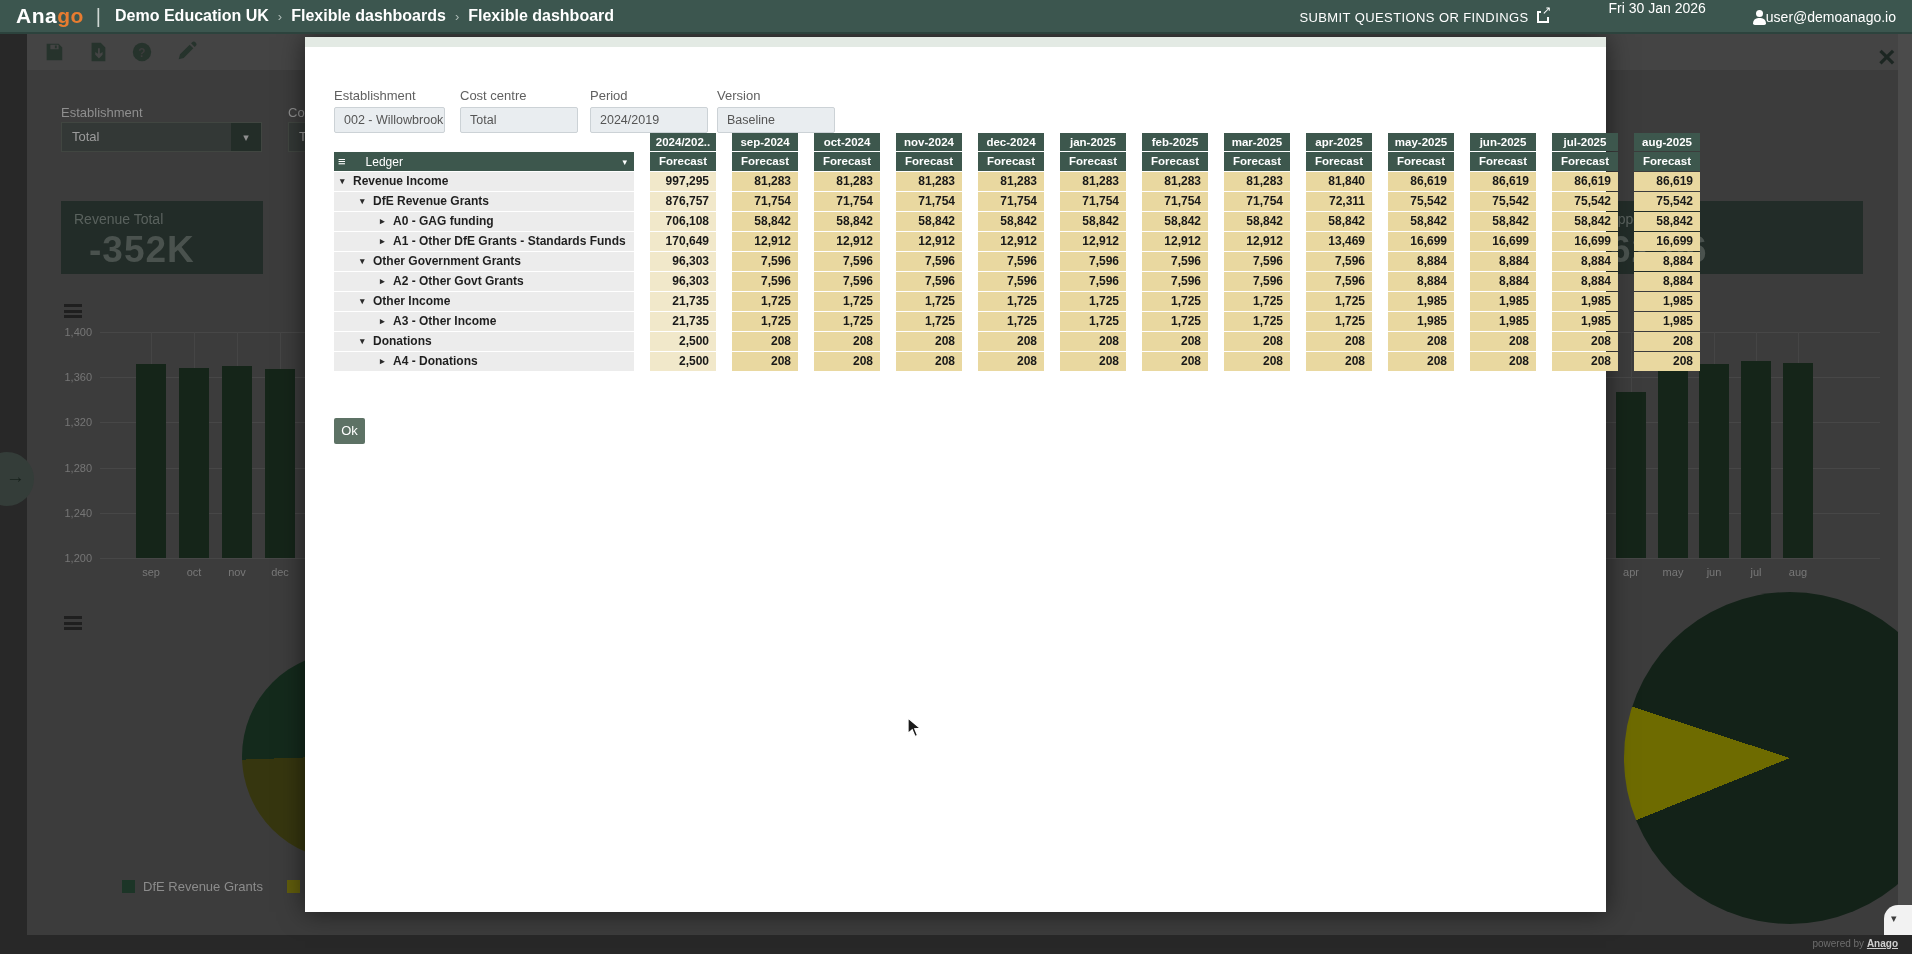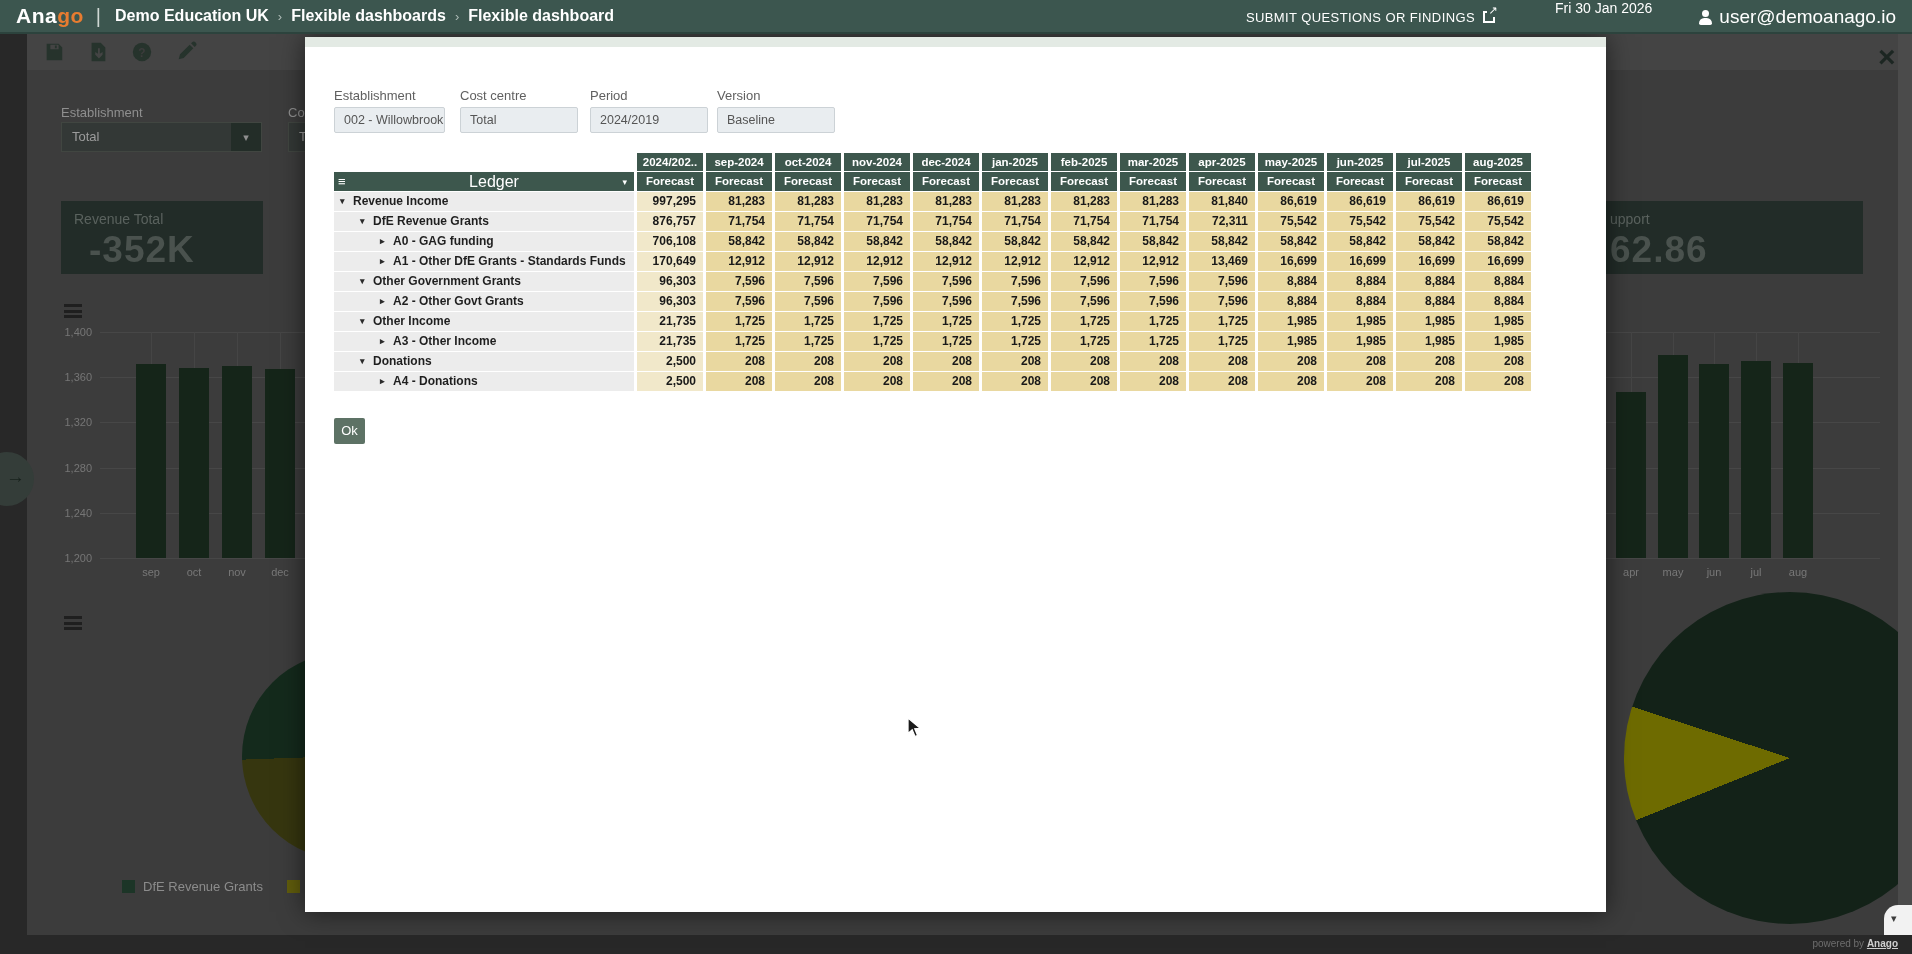--- a/index.html
+++ b/index.html
@@ -12,21 +12,21 @@
   .logo { margin-left:16px; font-size:21px; font-weight:bold; letter-spacing:.5px; color:#fff; }
   .logo .go { color:#e87c30; }
   .logo-divider { color:#cfd8d4; font-size:20px; margin:0 14px 0 12px; font-weight:normal; }
   .breadcrumb { display:flex; align-items:center; gap:9px; font-size:16px; font-weight:bold; color:#fff; }
   .breadcrumb .sep { color:#aebcb7; font-size:13px; font-weight:normal; }
   .topbar-right { position:absolute; right:16px; top:0; height:34px; display:flex; gap:0; }
   .submit-link { color:#fff; font-size:13px; letter-spacing:.4px; display:flex; align-items:center; gap:8px; }
   .ext-icon { width:12px; height:12px; border:2px solid #fff; position:relative; display:inline-block; }
   .ext-icon:after { content:"↗"; position:absolute; right:-5px; top:-9px; font-size:11px; color:#fff; background:#3c564f; padding-left:1px; }
   .top-date { color:#fff; font-size:14px; margin:0 46px 0 60px; }
-  .user-box { display:flex; align-items:center; gap:7px; color:#fff; font-size:19px; }
+  .user-box { display:flex; align-items:center; gap:0; color:#fff; font-size:14px; }
   .person-icon { width:14px; height:14px; position:relative; display:inline-block; }
   .person-icon:before { content:""; position:absolute; left:4px; top:0; width:7px; height:7px; border-radius:50%; background:#fff; }
   .person-icon:after { content:""; position:absolute; left:1px; top:8px; width:13px; height:7px; border-radius:6px 6px 2px 2px; background:#fff; }
 
   
   .bg { position:absolute; inset:34px 0 0 0; z-index:1; }
   .left-rail { position:absolute; left:0; top:0; width:27px; height:901px; background:#282828; }
   .toolbar { position:absolute; left:27px; top:0; width:1885px; height:36px; background:#444444; display:flex; align-items:center; gap:22px; padding-left:16px; }
   .tool-ic { width:22px; height:22px; display:inline-block; }
   .tool-ic svg { width:22px; height:22px; }
@@ -71,29 +71,29 @@
   .footer .pw b { color:#cfcfcf; text-decoration:underline; font-size:10px; }
 
   
   .modal { position:absolute; left:305px; top:37px; width:1301px; height:875px; background:#ffffff; z-index:10;
            box-shadow:0 0 24px rgba(0,0,0,.55); }
   .modal-strip { position:absolute; left:0; top:0; width:100%; height:10px; background:#e3eae4; }
   .f-label { position:absolute; top:51px; font-size:13px; color:#606060; }
   .f-box { position:absolute; top:70px; height:26px; background:#e9edf0; border:1px solid #ccd2d6; border-radius:2px;
            font-size:12.5px; color:#555; line-height:24px; padding-left:9px; white-space:nowrap; overflow:hidden; }
 
-  .ftable { position:absolute; left:29px; top:116px; display:grid;
-            grid-template-columns:300px repeat(13,66px); gap:1px 3px; }
+  .ftable { position:absolute; left:29px; top:96px; display:grid;
+            grid-template-columns:300px repeat(13,66px); gap:1px 16px; }
   .hcell { height:18px; background:#3d574d; color:#fff; font-size:11.5px; font-weight:bold; text-align:center; line-height:18px;
            white-space:nowrap; overflow:hidden; }
   .blank { background:transparent; }
   .fcell { height:19px; background:#3d574d; color:#fff; font-size:11.5px; font-weight:bold; text-align:center; line-height:19px; }
   .ledger-bar { height:19px; background:#3d574d; color:#fff; display:flex; align-items:center; }
   .ledger-bar .lg-burger { font-size:13px; margin-left:4px; font-weight:bold; }
-  .ledger-bar .lg-text { font-size:16px; margin-left:20px; flex:1;text-align:center; }
+  .ledger-bar .lg-text { font-size:12px; margin-left:20px; flex:1; }
   .ledger-bar .lg-arrow { font-size:9px; margin-right:7px; }
   .lab { height:19px; background:#ececec; font-size:12px; font-weight:600; color:#1f1f1f; line-height:19px;
          white-space:nowrap; overflow:hidden; display:flex; align-items:center; }
   .lab .tri { font-size:9px; color:#2b2b2b; width:13px; flex-shrink:0; }
   .c { height:19px; background:#e9d8a0; font-size:12px; font-weight:bold; color:#191919; text-align:right;
        line-height:19px; padding-right:7px; }
   .c.total { background:#f1e8ca; }
   .ok-btn { position:absolute; left:29px; top:381px; width:31px; height:26px; background:#5d7265; color:#fff;
             font-size:13px; text-align:center; line-height:26px; border-radius:2px; }
 

